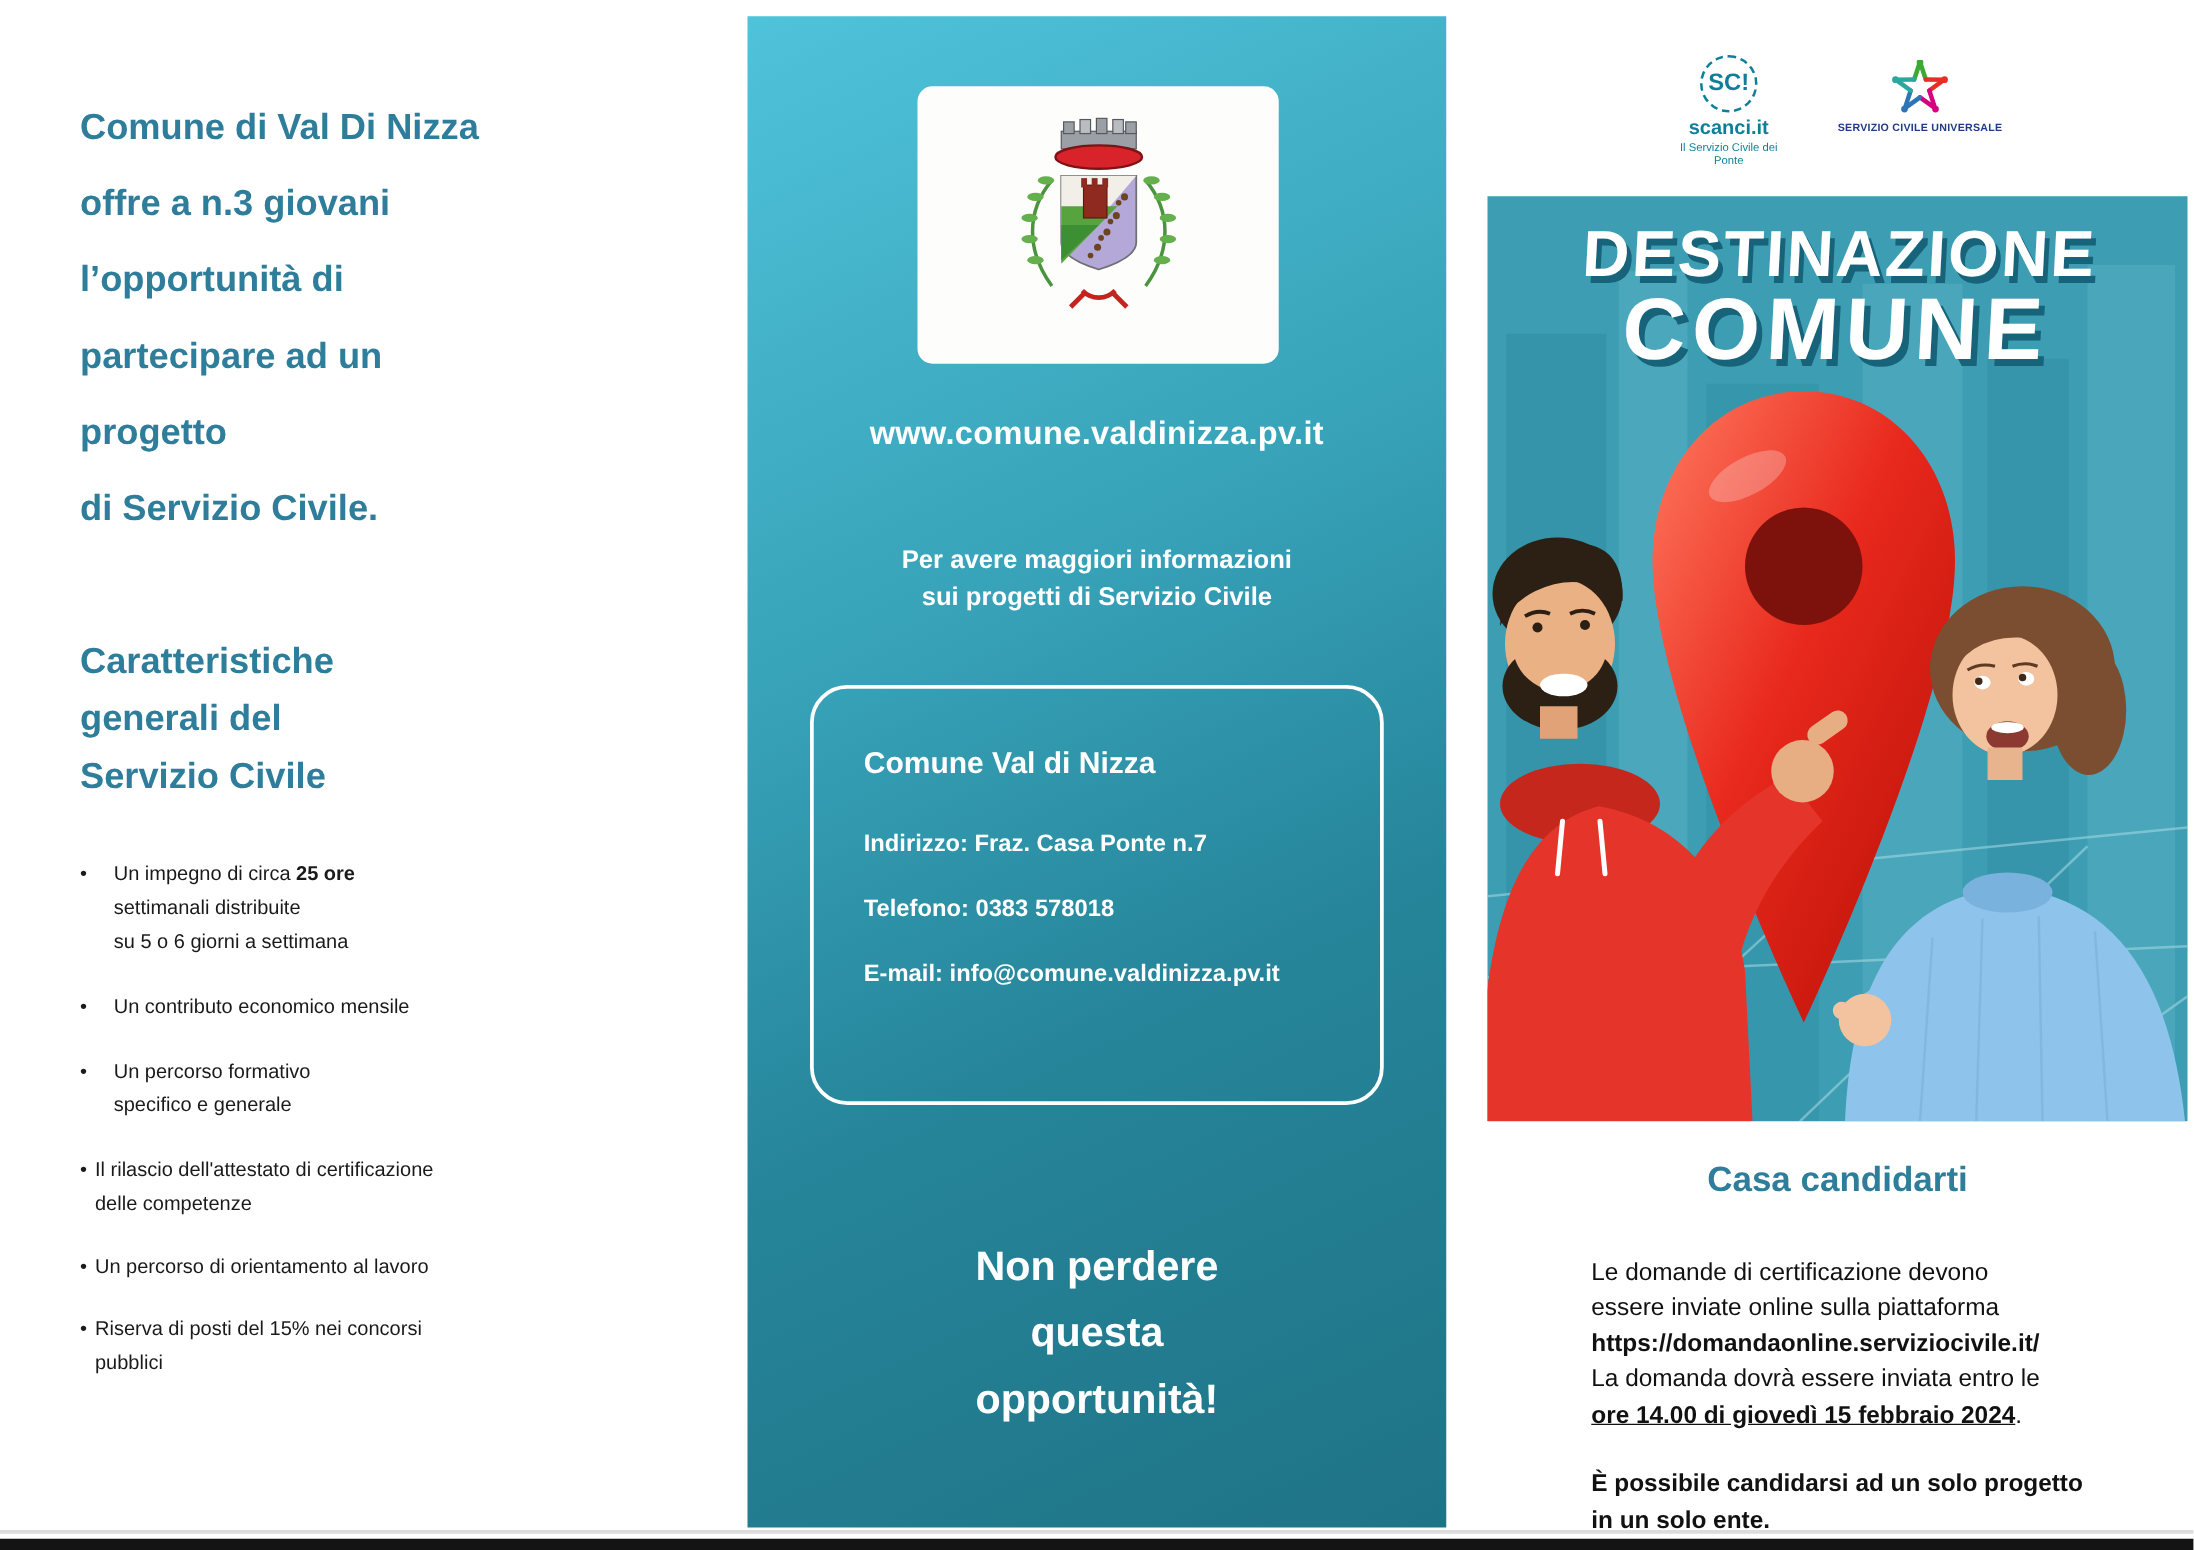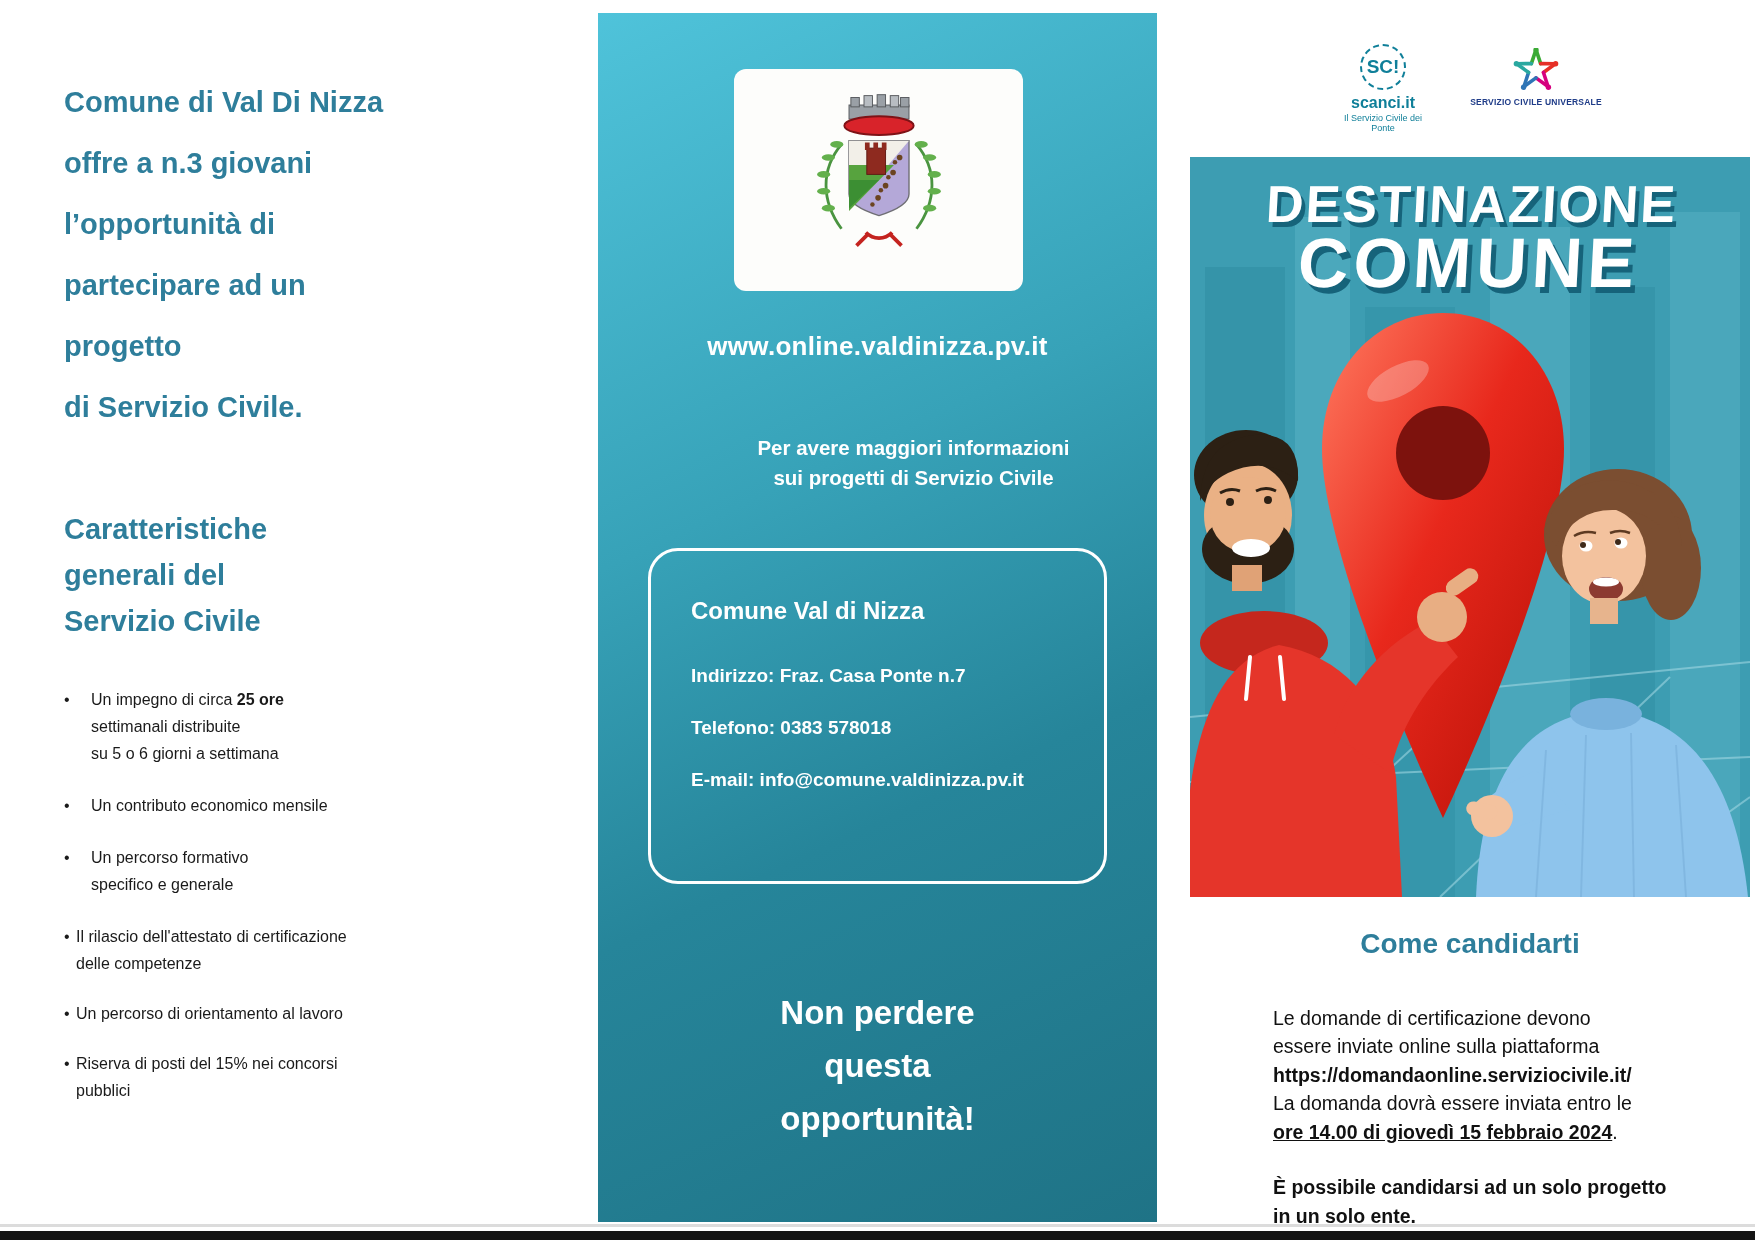--- a/index.html
+++ b/index.html
@@ -20,21 +20,21 @@
   .feats li.tight{padding-left:12px;margin-bottom:23px;}
 
   
   .center-panel{position:absolute;left:598px;top:13px;width:559px;height:1209px;
         background:linear-gradient(155deg,#4fc3da 0%,#37a2b8 38%,#26859a 64%,#1f7386 100%);}
   .crest-card{position:absolute;left:136px;top:56px;width:289px;height:222px;background:#fdfdfb;
         border-radius:12px;display:flex;align-items:center;justify-content:center;}
   .site{position:absolute;left:0;top:318px;width:100%;text-align:center;color:#fff;
         font-weight:700;font-size:26px;letter-spacing:.3px;}
   .center-info{position:absolute;left:0;top:420px;width:100%;text-align:center;color:#fff;
-        font-weight:700;font-size:20.5px;line-height:30px;padding-left:36px;}
+        font-weight:700;font-size:20.5px;line-height:30px;}
   .contact-box{position:absolute;left:50px;top:535px;width:459px;height:336px;border:3px solid #ffffff;
         border-radius:30px;box-sizing:border-box;color:#ffffff;padding:46px 28px 0 40px;}
   .contact-name{font-size:24px;font-weight:700;margin-bottom:40px;}
   .contact-row{font-size:19px;font-weight:700;margin-bottom:30px;}
   .closing{position:absolute;left:0;top:973px;width:100%;text-align:center;color:#fff;
         font-weight:700;font-size:33px;line-height:53px;}
 
   
   .sc-logo{position:absolute;left:1337px;top:44px;width:92px;text-align:center;color:#0f7f99;}
   .sc-circle{width:46px;height:46px;margin:0 auto;border:2.5px dashed #0f7f99;border-radius:50%;
@@ -149,21 +149,21 @@
           <ellipse cx="125" cy="62" rx="7" ry="3.5"></ellipse>
         </g>
         <g stroke="#c4231f" stroke-width="4" fill="none">
           <path d="M66,156 C74,164 86,164 94,156"></path>
           <path d="M68,158 L56,170"></path>
             <path d="M92,158 L104,170"></path>
         </g>
       </svg>
     </div>
 
-    <div class="site">www.online.valdinizza.pv.it</div>
+    <div class="site">www.comune.valdinizza.pv.it</div>
     <div class="center-info pre">Per avere maggiori informazioni
 sui progetti di Servizio Civile</div>
 
     <div class="contact-box">
       <div class="contact-name">Comune Val di Nizza</div>
       <div class="contact-row">Indirizzo: Fraz. Casa Ponte n.7</div>
       <div class="contact-row">Telefono: 0383 578018</div>
       <div class="contact-row">E-mail: info@comune.valdinizza.pv.it</div>
     </div>
 
@@ -277,21 +277,21 @@
       <rect x="0" y="352" width="32" height="14" rx="7" fill="#f3c29e" transform="rotate(12 10 360)"></rect>
       <g stroke="#7ab0da" stroke-width="2" opacity="0.6">
         <path d="M80,300 L70,447"></path>
           <path d="M120,285 L115,447"></path>
           <path d="M165,283 L168,447"></path>
           <path d="M210,295 L220,447"></path>
       </g>
     </svg>
   </div>
 
-  <div class="howto-h">Come candidarti</div>
+  <div class="howto-h">Casa candidarti</div>
   <div class="howto pre">
     <span>Le domande di certificazione devono
 essere inviate online sulla piattaforma
 </span><span class="link">https://domandaonline.serviziocivile.it/</span><span>
 La domanda dovrà essere inviata entro le
 </span><span class="deadline">ore 14.00 di giovedì 15 febbraio 2024</span><span>.</span>
     <div class="howto-note pre">È possibile candidarsi ad un solo progetto
 in un solo ente.</div>
   </div>
 

